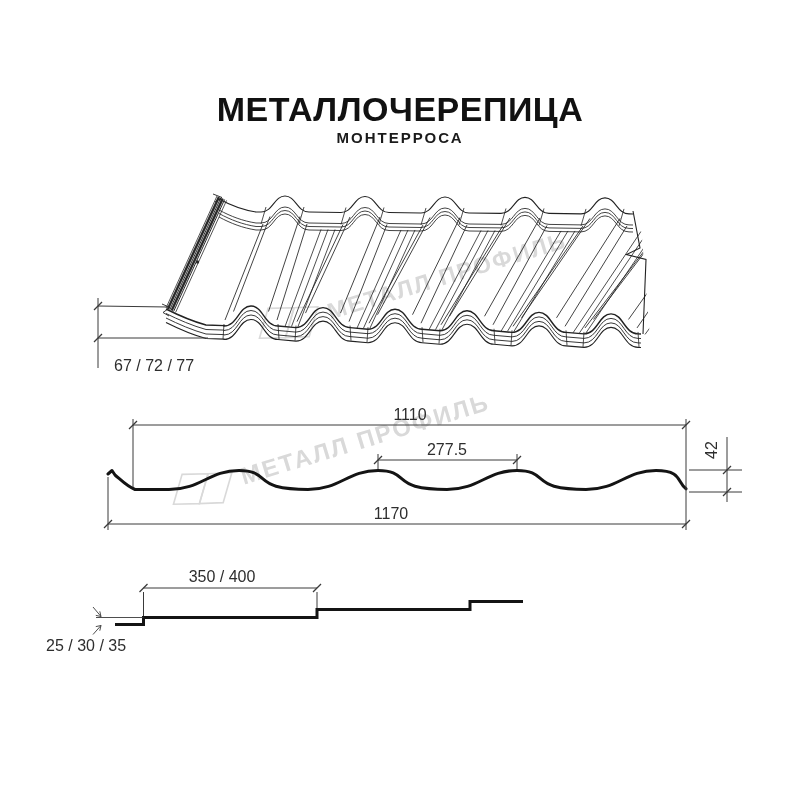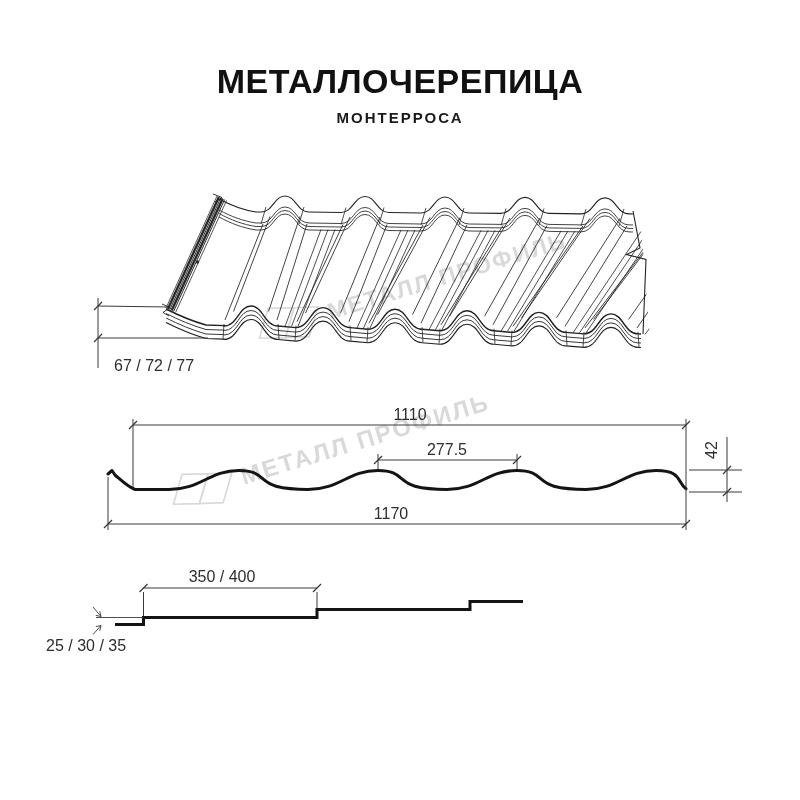--- a/index.html
+++ b/index.html
@@ -1,21 +1,21 @@
 <!DOCTYPE html>
 <html><head>
 <meta charset="utf-8">
 <style>
   html,body{margin:0;padding:0;background:#ffffff;}
   body{width:800px;height:800px;position:relative;overflow:hidden;
        font-family:"Liberation Sans",sans-serif;color:#111;}
   .title-block{position:absolute;top:0;left:0;width:800px;text-align:center;}
-  .title-block h1{margin:0;padding-top:62px;font-size:34px;font-weight:800;
+  .title-block h1{margin:0;padding-top:90px;font-size:34px;font-weight:800;
        letter-spacing:.5px;color:#111;}
-  .subtitle{margin-top:8px;font-size:15px;font-weight:700;letter-spacing:2px;color:#1a1a1a;}
+  .subtitle{font-size:15px;font-weight:700;letter-spacing:2px;color:#1a1a1a;}
   svg#art{position:absolute;left:0;top:0;}
   text{font-family:"Liberation Sans",sans-serif;}
   .dim-text{font-size:16px;fill:#2e2e2e;}
   .wm-text{font-size:23px;font-weight:700;letter-spacing:2px;fill:#d9d9d9;}
 </style>
 </head>
 <body>
 
 <div class="title-block">
   <h1>МЕТАЛЛОЧЕРЕПИЦА</h1>

